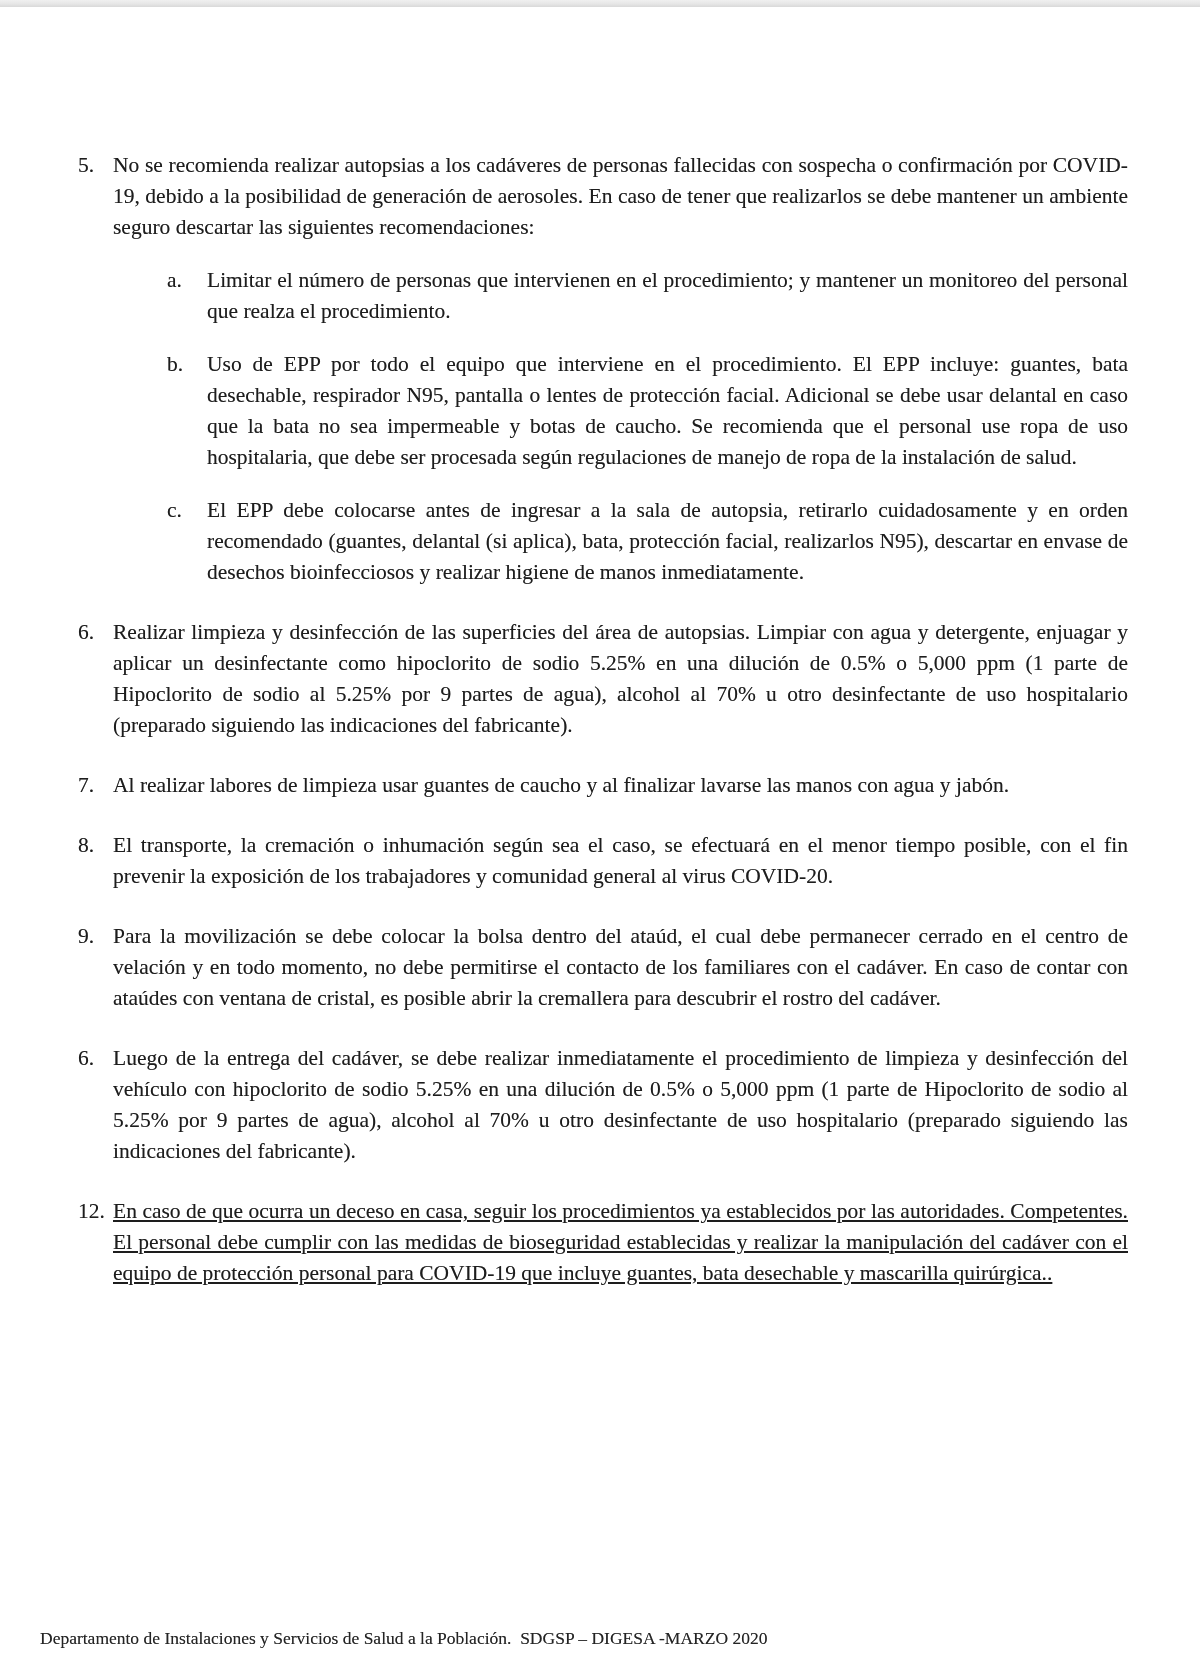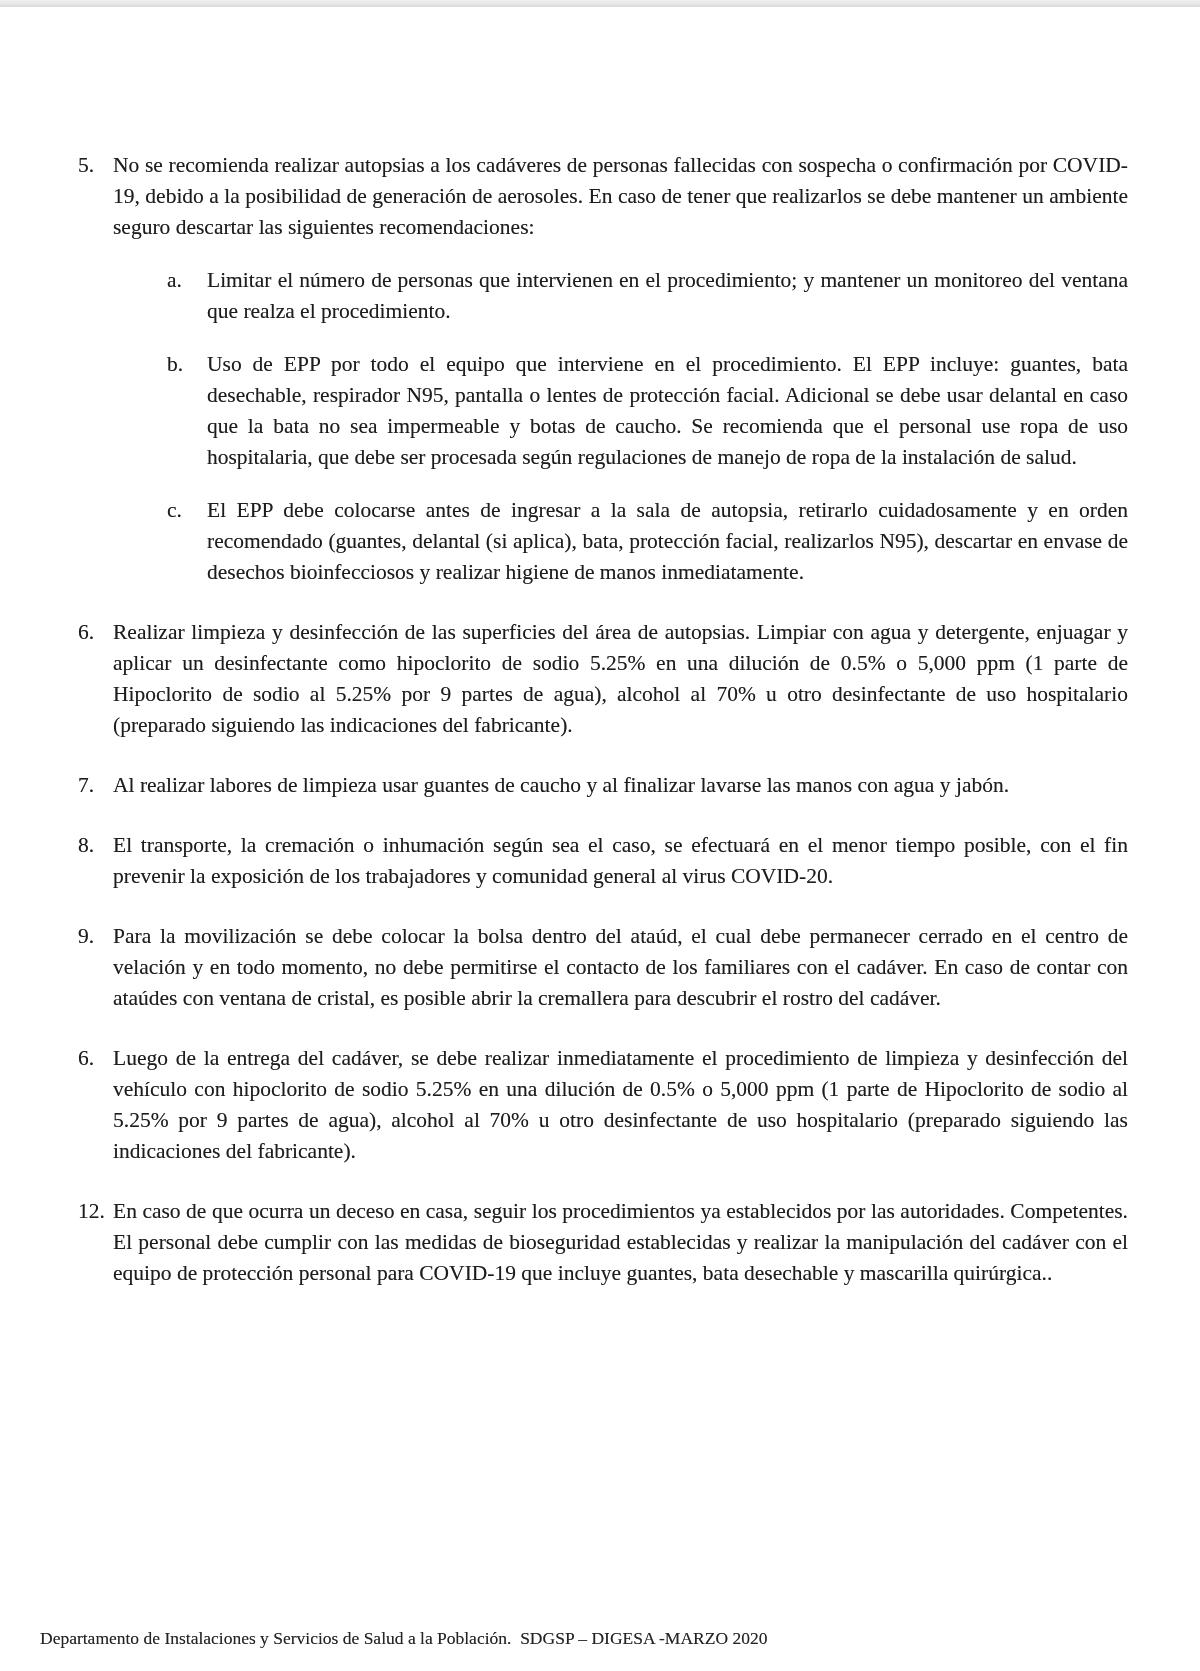--- a/index.html
+++ b/index.html
@@ -29,21 +29,21 @@
     margin: 0;
     text-align: justify;
     font-size: 21.5px;
     line-height: 31px;
   }
   .item {
     position: relative;
     padding-left: 35px;
     margin-bottom: 29px;
   }
-  .item:last-child { margin-bottom: 4px; }
+  .item:last-child { margin-bottom: 4px; text-decoration: underline; }
   .num {
     position: absolute;
     left: 0;
     top: 0;
     font-size: 21.5px;
     line-height: 31px;
     white-space: nowrap;
   }
   .subitems { margin-top: 22px; }
   .subitem {
@@ -69,21 +69,21 @@
 <div class="scan-edge-top"></div>
 
 <div class="doc">
 
   <div class="item">
     <span class="num">5.</span>
     <p>No se recomienda realizar autopsias a los cadáveres de personas fallecidas con sospecha o confirmación por COVID-19, debido a la posibilidad de generación de aerosoles. En caso de tener que realizarlos se debe mantener un ambiente seguro descartar las siguientes recomendaciones:</p>
     <div class="subitems">
       <div class="subitem">
         <span class="num">a.</span>
-        <p>Limitar el número de personas que intervienen en el procedimiento; y mantener un monitoreo del ventana que realza el procedimiento.</p>
+        <p>Limitar el número de personas que intervienen en el procedimiento; y mantener un monitoreo del personal que realza el procedimiento.</p>
       </div>
       <div class="subitem">
         <span class="num">b.</span>
         <p>Uso de EPP por todo el equipo que interviene en el procedimiento. El EPP incluye: guantes, bata desechable, respirador N95, pantalla o lentes de protección facial. Adicional se debe usar delantal en caso que la bata no sea impermeable y botas de caucho. Se recomienda que el personal use ropa de uso hospitalaria, que debe ser procesada según regulaciones de manejo de ropa de la instalación de salud.</p>
       </div>
       <div class="subitem">
         <span class="num">c.</span>
         <p>El EPP debe colocarse antes de ingresar a la sala de autopsia, retirarlo cuidadosamente y en orden recomendado (guantes, delantal (si aplica), bata, protección facial, realizarlos N95), descartar en envase de desechos bioinfecciosos y realizar higiene de manos inmediatamente.</p>
       </div>
     </div>

